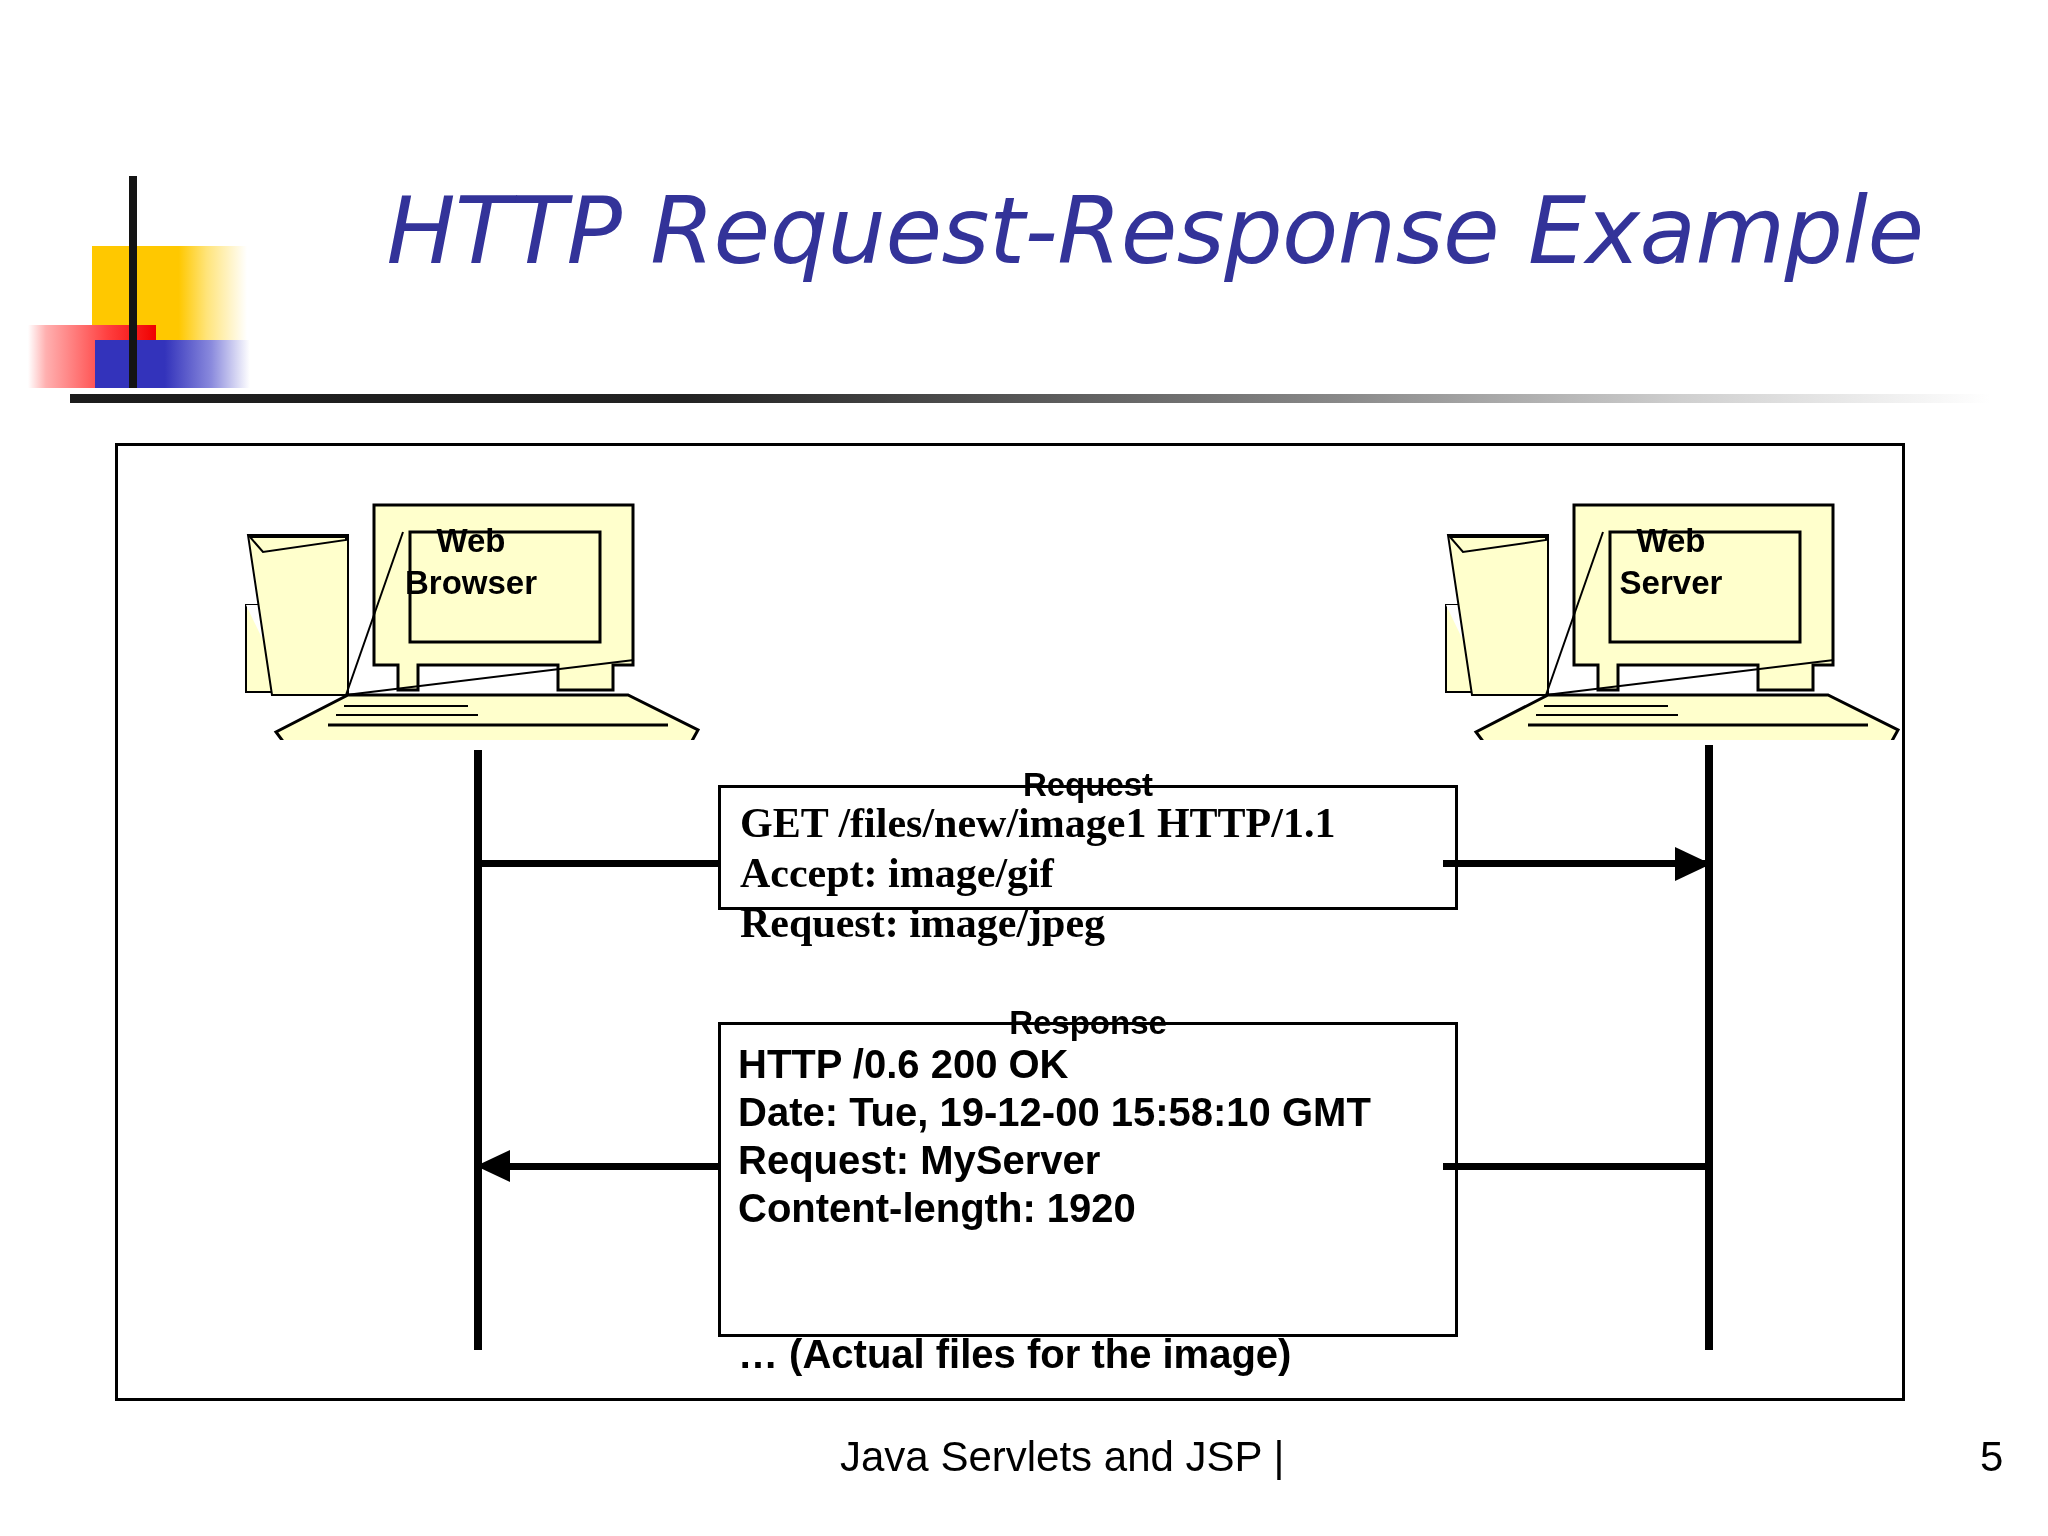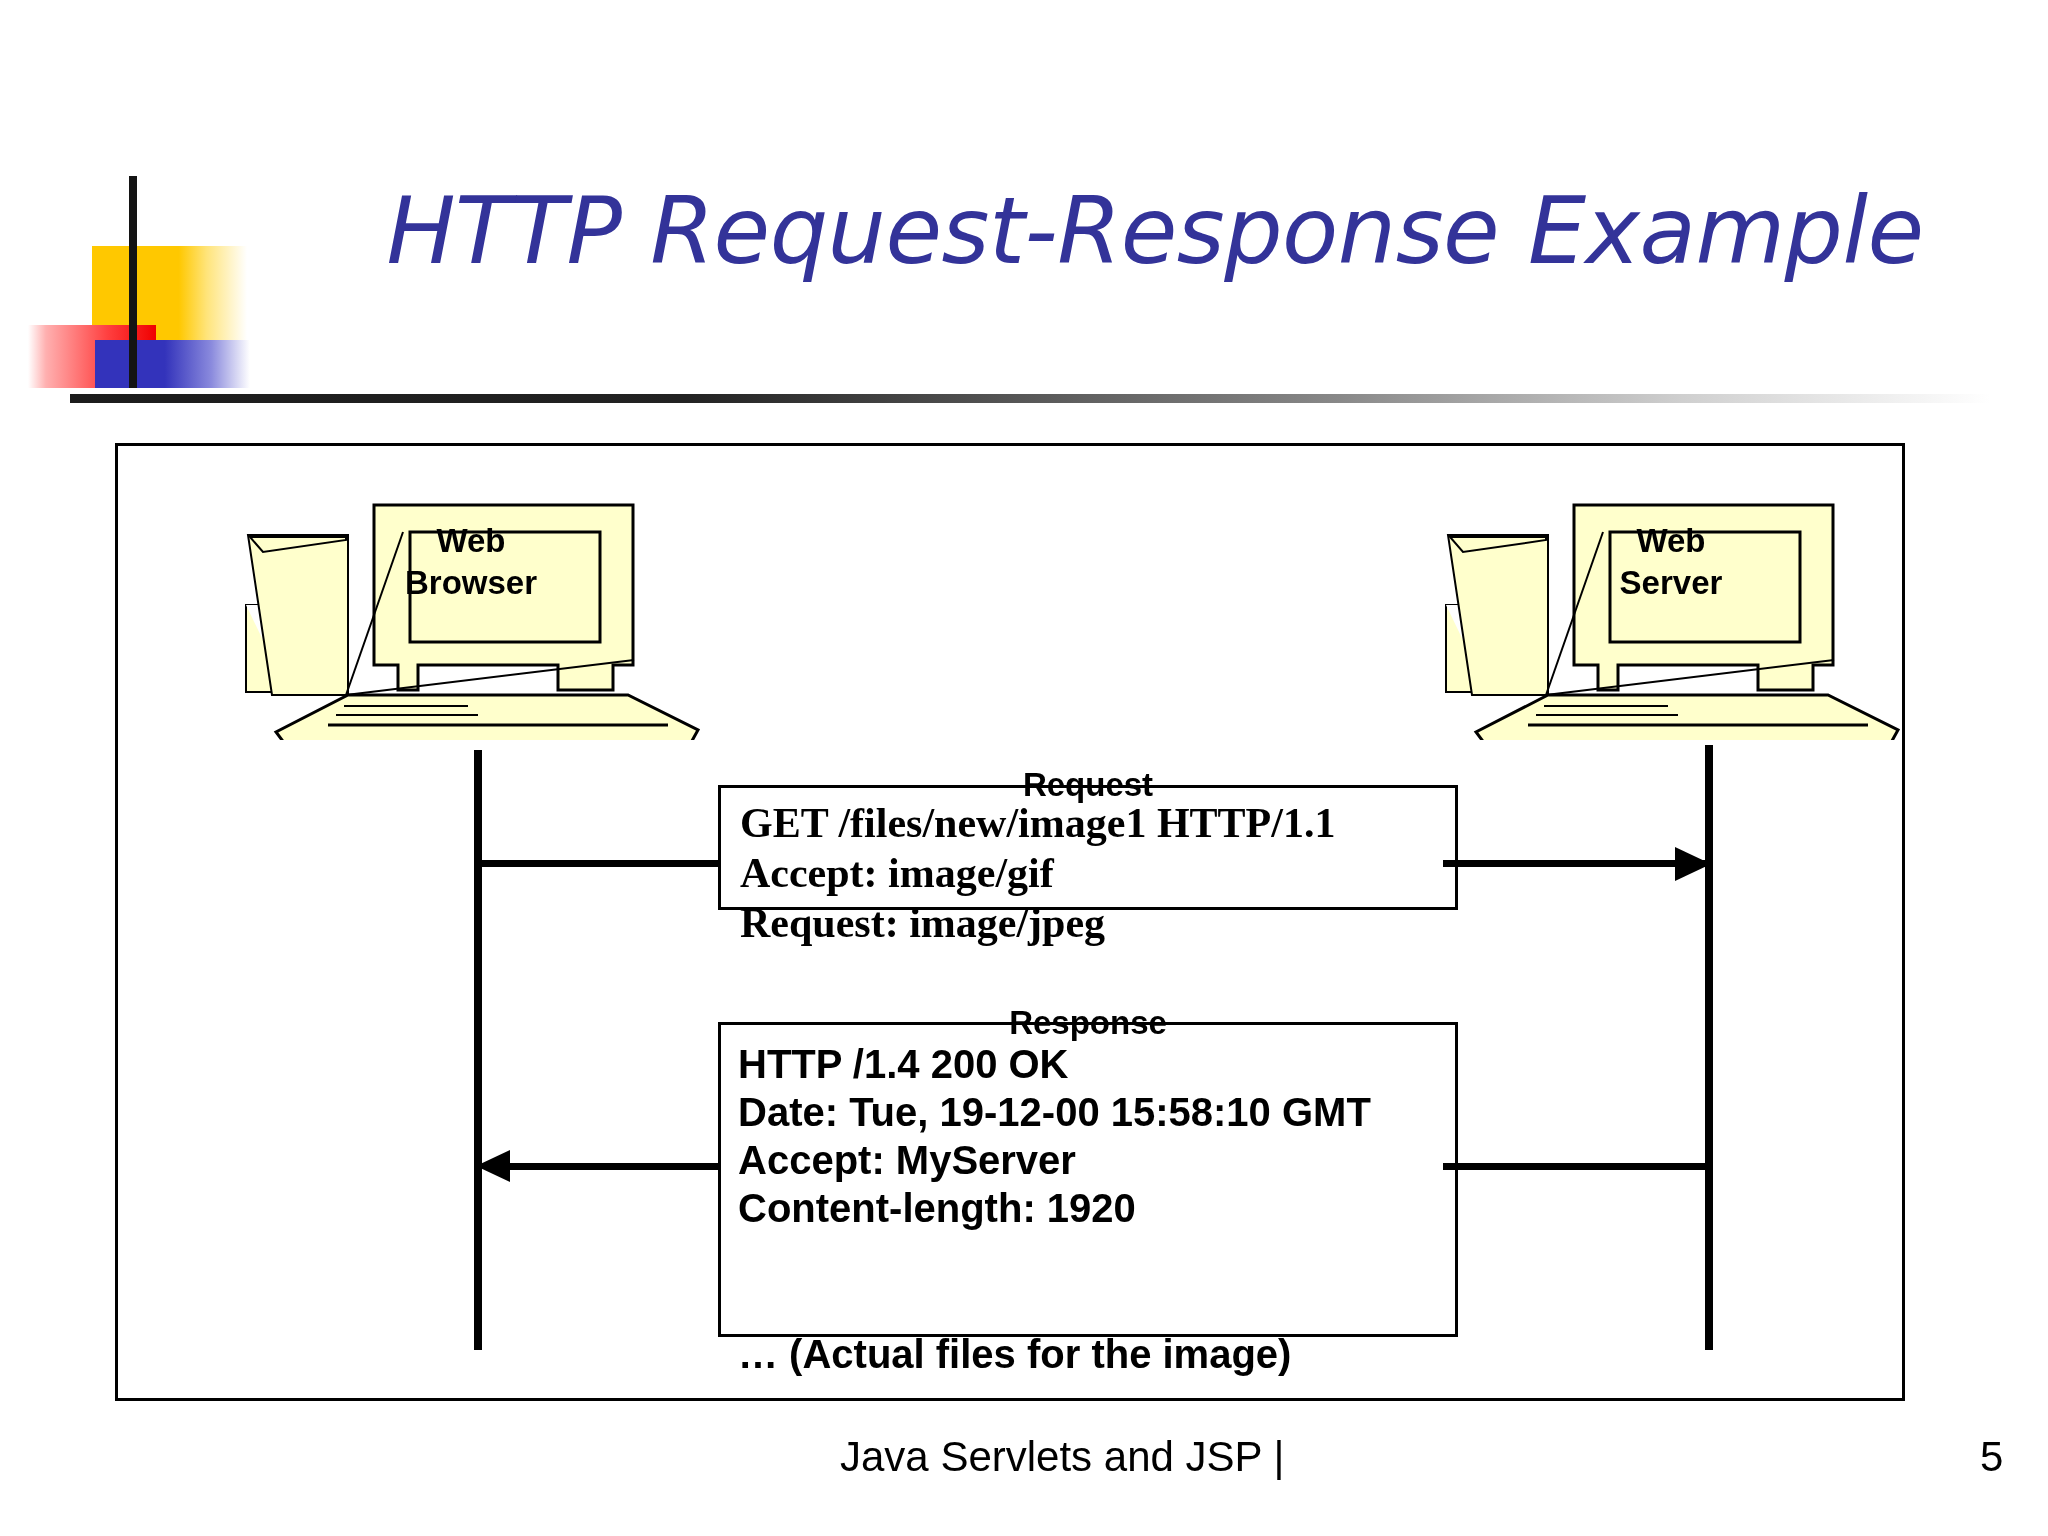--- a/index.html
+++ b/index.html
@@ -320,20 +320,20 @@
 <div class="arrow-resp-head"></div>
 
 <div class="msg-caption" id="request-caption">Request</div>
 <div class="msg-box" id="request-box"></div>
 <div class="msg-line req-line" style="top:798px">GET /files/new/image1  HTTP/1.1</div>
 <div class="msg-line req-line" style="top:848px">Accept: image/gif</div>
 <div class="msg-line req-line" style="top:898px">Request: image/jpeg</div>
 
 <div class="msg-caption" id="response-caption">Response</div>
 <div class="msg-box" id="response-box"></div>
-<div class="msg-line resp-line" style="top:1040px">HTTP /1.4    200   OK</div>
+<div class="msg-line resp-line" style="top:1040px">HTTP /0.6    200   OK</div>
 <div class="msg-line resp-line" style="top:1088px">Date: Tue, 19-12-00 15:58:10 GMT</div>
-<div class="msg-line resp-line" style="top:1136px">Accept: MyServer</div>
+<div class="msg-line resp-line" style="top:1136px">Request: MyServer</div>
 <div class="msg-line resp-line" style="top:1184px">Content-length: 1920</div>
 <div class="msg-line resp-line" style="top:1330px">… (Actual files for the image)</div>
 
 <div class="footer-text">Java Servlets and JSP |</div>
 <div class="footer-page">5</div>
 
 </body></html>

